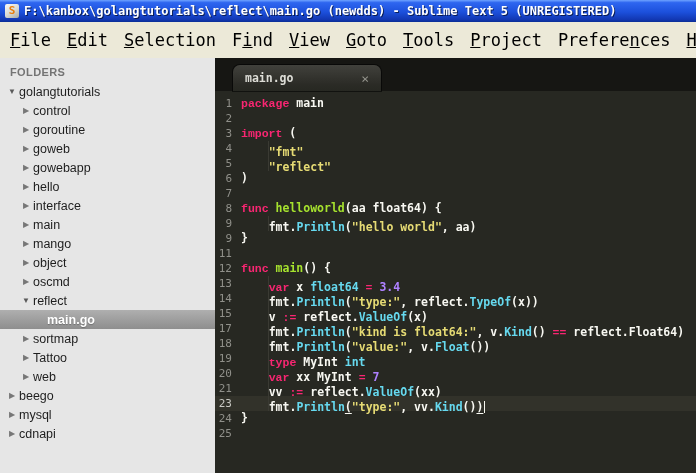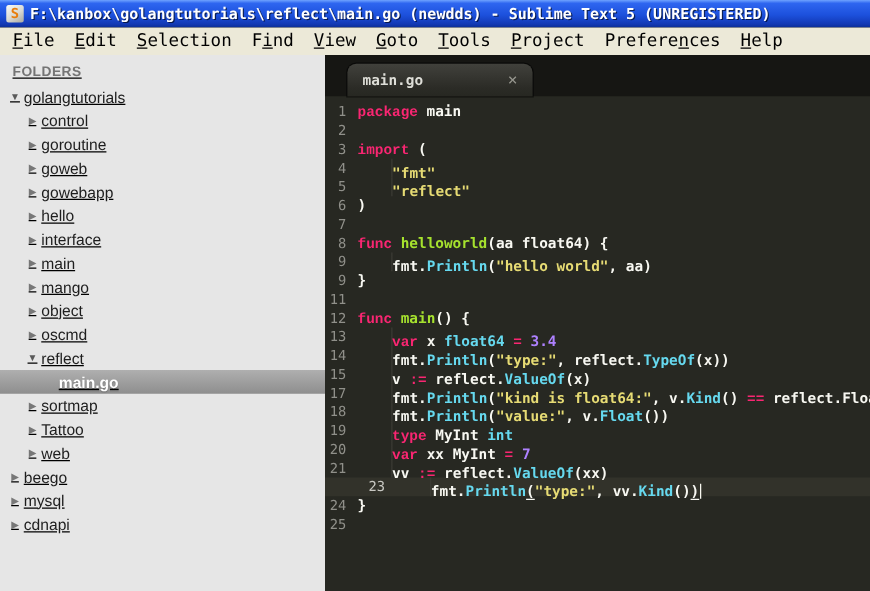--- a/index.html
+++ b/index.html
@@ -16,31 +16,31 @@
   
   .titlebar{height:22px;flex:none;display:flex;align-items:center;gap:5px;padding:0 5px;
     background:linear-gradient(180deg,#6FA3FF 0%,#2E66F0 12%,#1C50DC 55%,#1238B4 88%,#0B2E96 100%);}
   .app-icon{width:14px;height:14px;flex:none;border-radius:2px;
     background:linear-gradient(145deg,#FAFAF7 0%,#D8D8D2 55%,#A8A8A0 100%);
     color:#E87D0D;font:bold 11px/14px "DejaVu Sans Mono",monospace;text-align:center;}
   .title-text{color:#FFF;font-weight:bold;font-size:12px;white-space:nowrap;
     text-shadow:1px 1px 0 rgba(0,0,0,.6);letter-spacing:0;}
 
   
-  .menubar{height:22px;flex:none;display:flex;align-items:center;background:var(--menubar-bg);
-    padding-left:2px;font-size:14px;color:#000;}
+  .menubar{height:36px;flex:none;display:flex;align-items:center;background:var(--menubar-bg);
+    padding-left:2px;font-size:17px;color:#000;}
   .menu-item{padding:2px 8px;cursor:default;}
   .menu-item u{text-decoration:underline;}
 
   
   .main{flex:1;display:flex;min-height:0;}
 
   
-  .sidebar{width:260px;flex:none;background:var(--sidebar-bg);overflow:hidden;
-    font-family:"Liberation Sans",sans-serif;text-decoration:underline;}
+  .sidebar{width:215px;flex:none;background:var(--sidebar-bg);overflow:hidden;
+    font-family:"Liberation Sans",sans-serif;}
   .folders-header{padding:8px 0 4px 10px;font-size:11px;font-weight:bold;color:#747474;
     letter-spacing:.4px;}
   .tree-row{height:19px;display:flex;align-items:center;font-size:12.5px;color:#1E1E1E;}
   .tree-row.lvl0{padding-left:5px;}
   .tree-row.lvl1{padding-left:19px;}
   .tree-row.lvl2{padding-left:33px;}
   .arrow{width:14px;flex:none;font-size:8px;text-align:center;color:#777;}
   .arrow.expanded{color:#5A5A5A;}
   .tree-row.selected{background:linear-gradient(180deg,#AFAFAF,#8E8E8E);color:#FFF;
     font-weight:bold;text-shadow:0 1px 1px rgba(0,0,0,.25);}
@@ -54,21 +54,21 @@
     display:flex;align-items:center;justify-content:space-between;padding:0 12px;
     color:#DEDED8;font-size:11.5px;font-weight:bold;}
   .tab-close{color:#96968E;font-weight:normal;font-size:13px;line-height:13px;cursor:default;}
 
   .editor{flex:1;padding-top:5px;overflow:hidden;font-size:11.5px;line-height:15px;
     color:var(--plain);}
   .line{height:15px;display:flex;white-space:pre;}
   .line.current{background:#32322A;}
   .ln{width:26px;flex:none;text-align:right;padding-right:9px;color:var(--line-num);
     font-size:11px;}
-  .line.current .ln{color:#C8C8C2;margin-left:31px;}
+  .line.current .ln{color:#C8C8C2;}
   .code{white-space:pre;font-weight:bold;}
   .tab-ind{display:inline-block;width:4ch;height:100%;
     background:linear-gradient(#3A3A33,#3A3A33) right/1px 100% no-repeat;}
   .k{color:var(--keyword);font-family:Liberation Mono, monospace;}
   .s{color:var(--string);}
   .f{color:var(--func-def);}
   .c{color:var(--func-call);}
   .t{color:var(--type);}
   .n{color:var(--number);}
   .p{color:var(--plain);}

